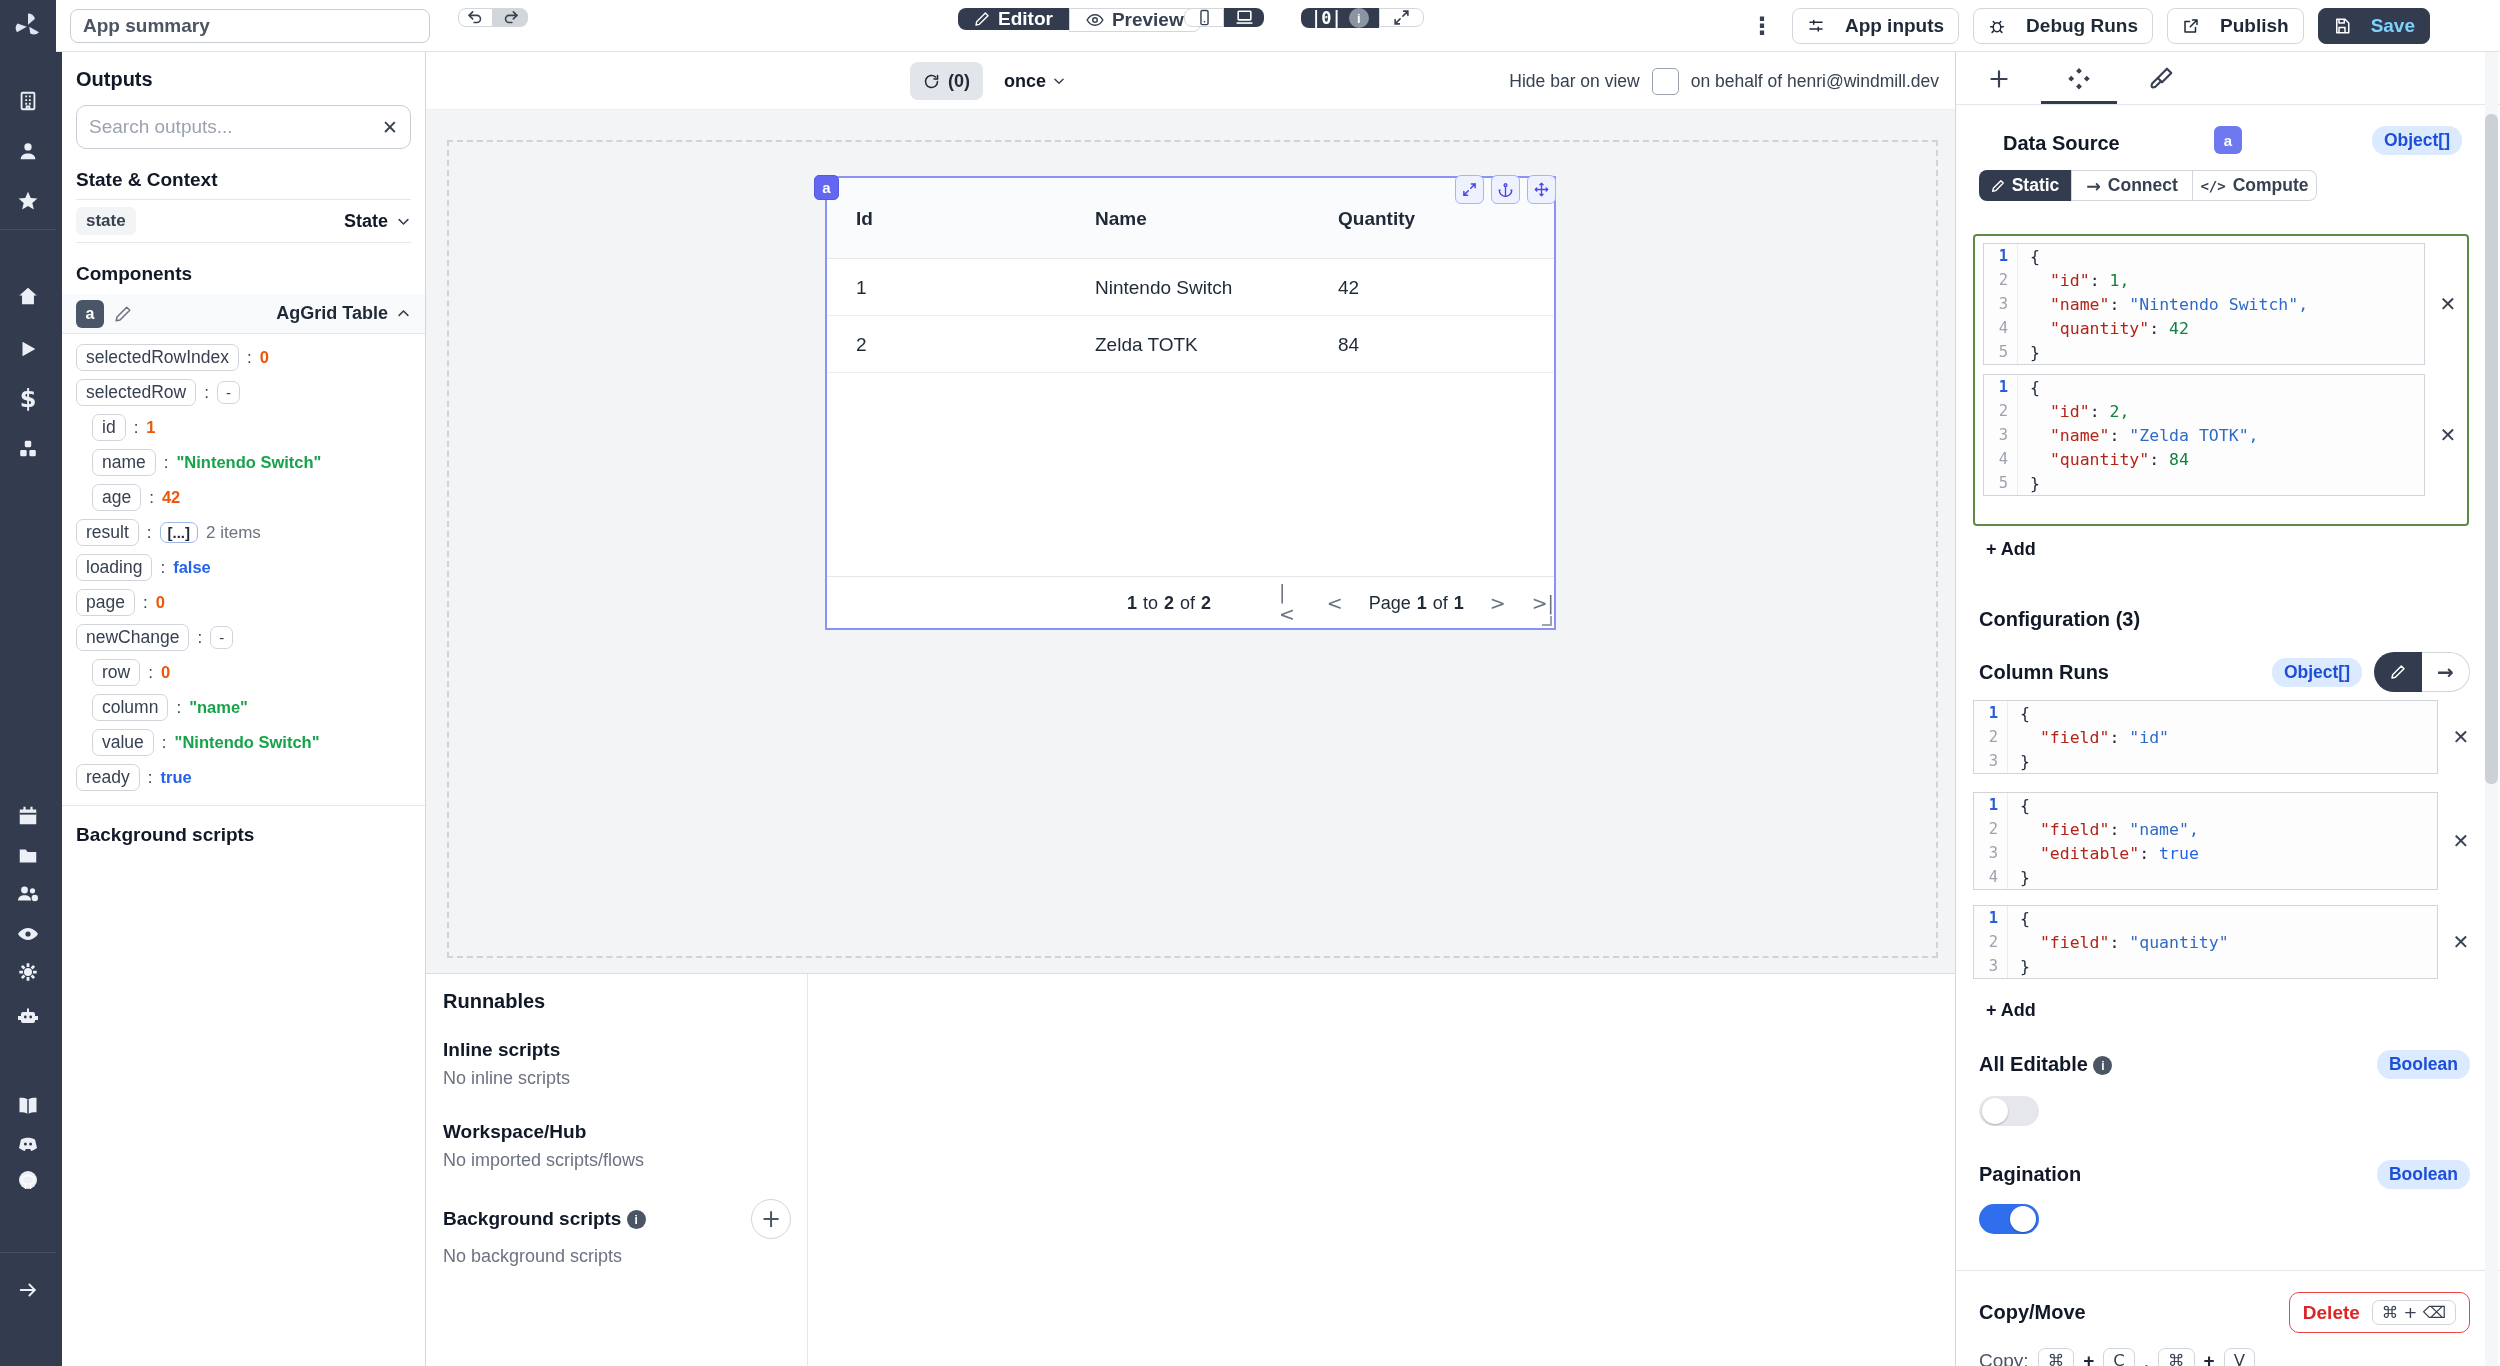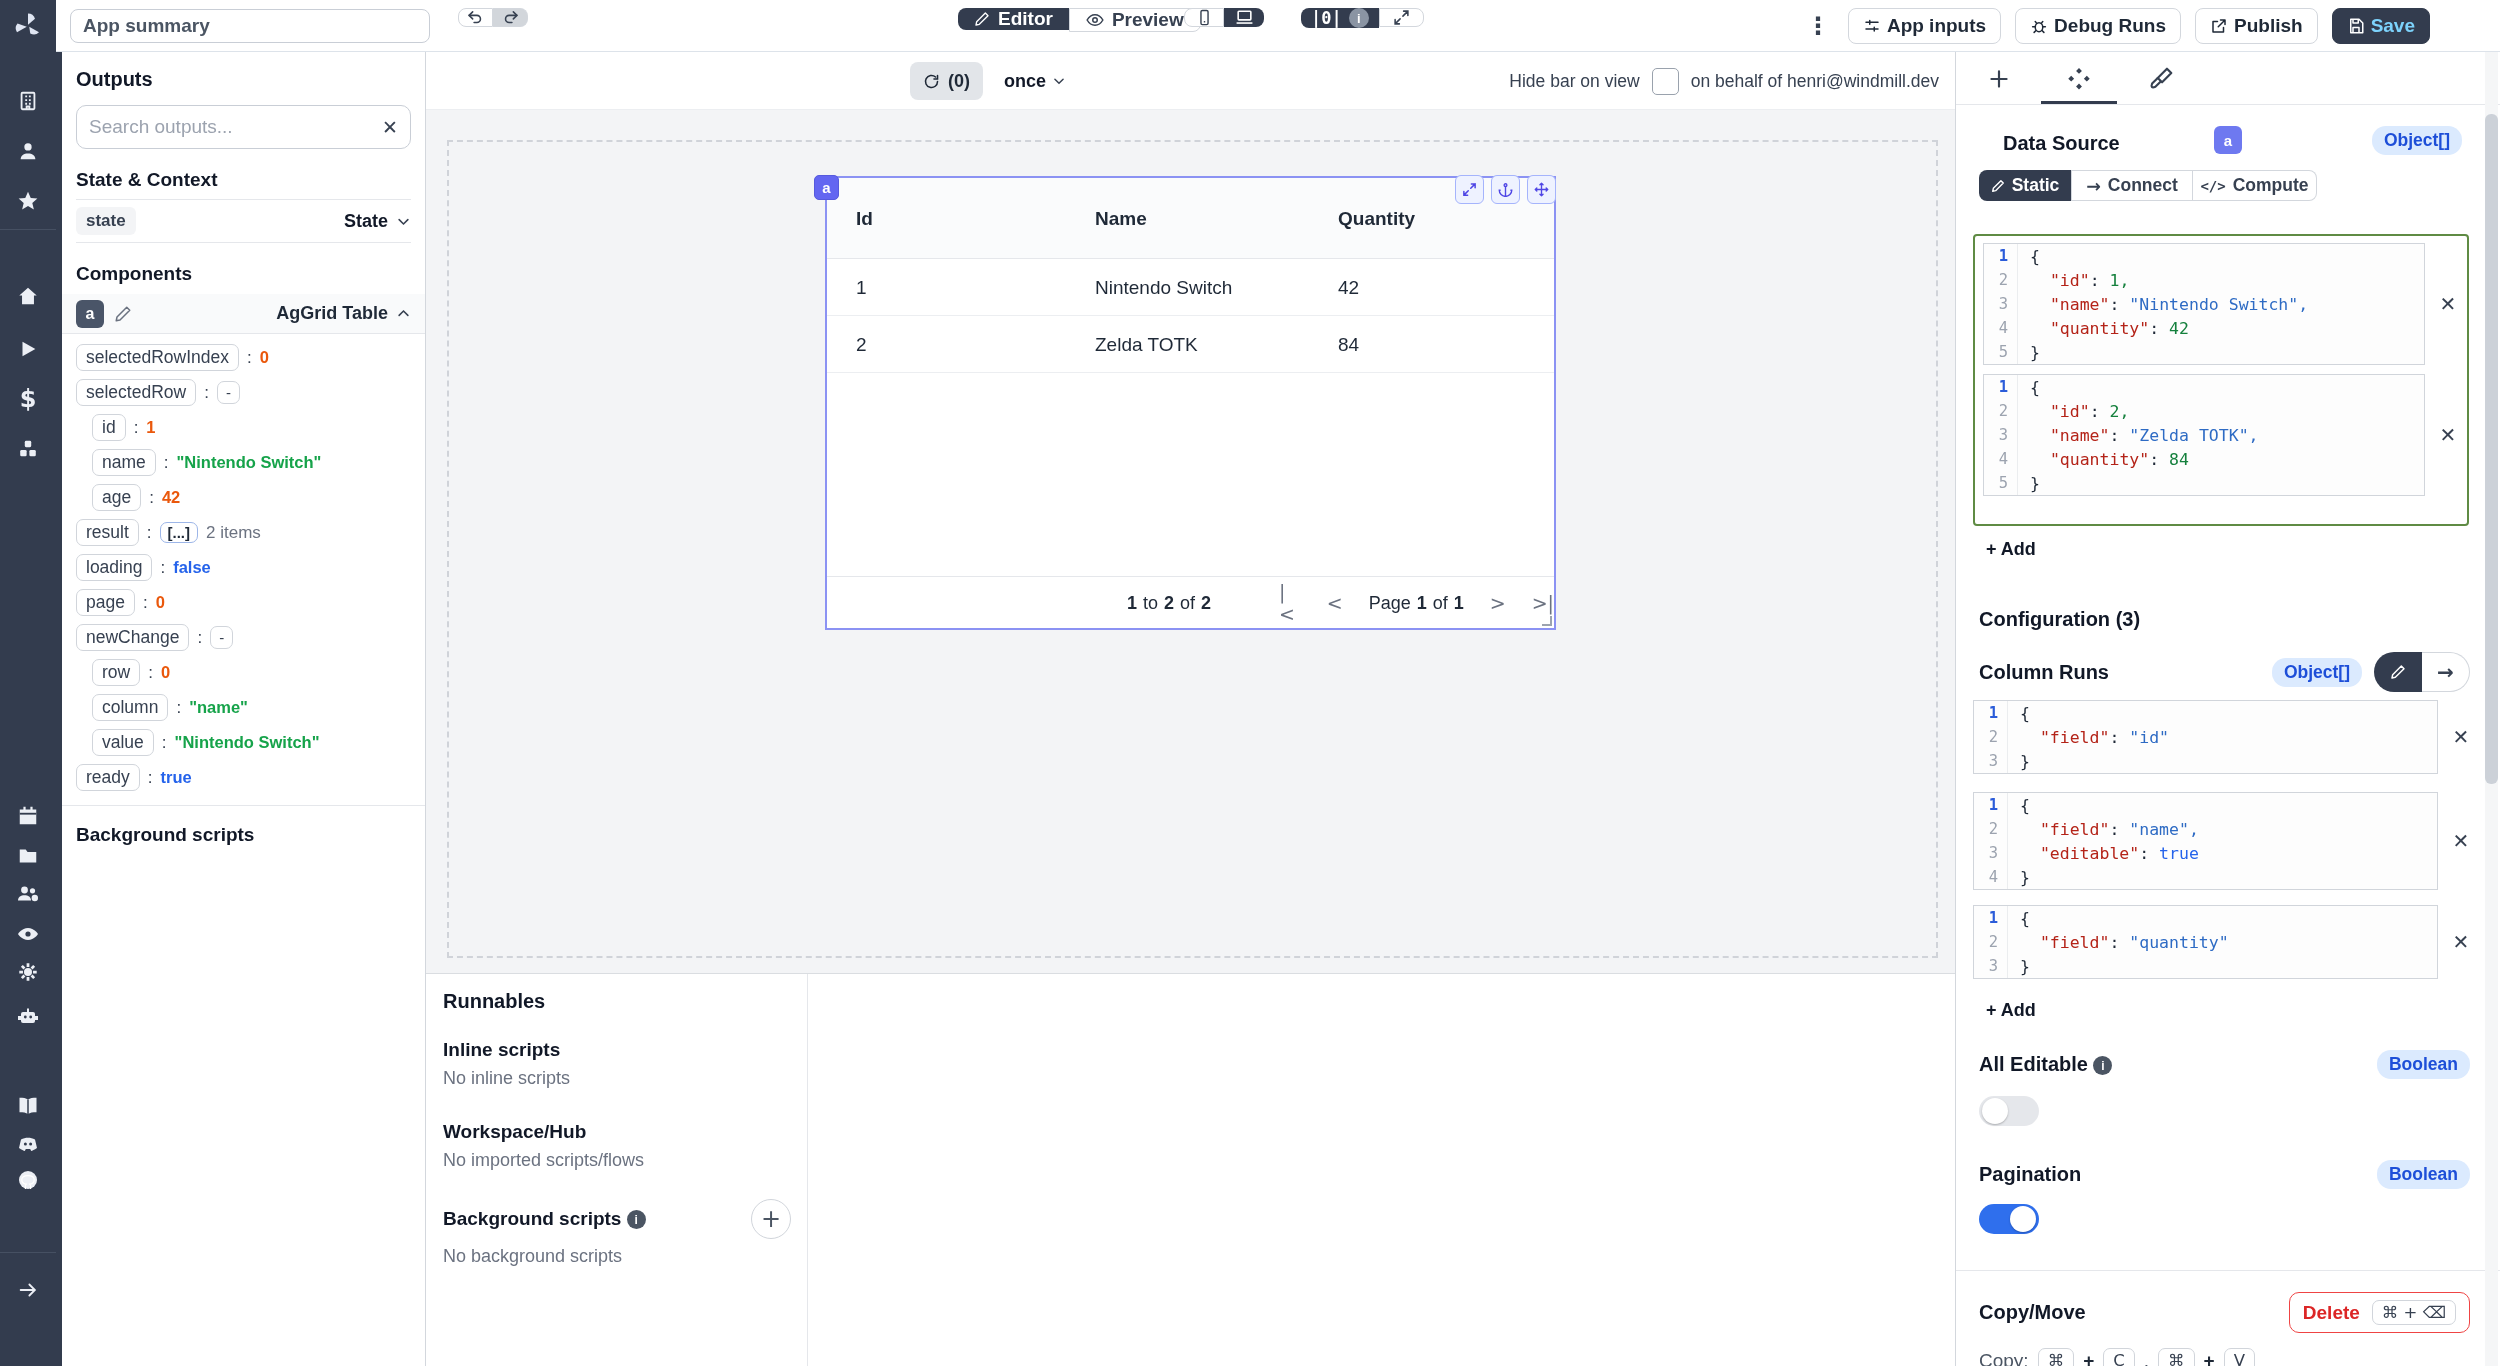--- a/index.html
+++ b/index.html
@@ -25,21 +25,21 @@
   .topbar{left:56px;top:0;width:2444px;height:52px;background:#fff;border-bottom:1px solid #dde3ea;z-index:4}
   .summary-input{position:absolute;left:14px;top:9px;width:360px;height:34px;border:1px solid #c9ced6;border-radius:8px;padding:0 12px;font:600 19px "Liberation Sans",sans-serif;color:#374151;outline:none}
   .summary-input::placeholder{color:#4b5563;opacity:1}
   .seg{position:absolute;top:8px;height:51px;display:flex;align-items:flex-start}
   .seg>*{display:flex;align-items:center;justify-content:center;gap:8px;font:600 19px "Liberation Sans",sans-serif;cursor:pointer}
   .sg-l{border-radius:8px 0 0 8px}.sg-r{border-radius:0 8px 8px 0}
   .sg-dark{background:var(--dark);color:#fff}
   .sg-lite{background:#fff;color:#374151;border:1px solid var(--border)}
   .sg-gray{background:#d2d6db;color:#374151;border:1px solid var(--border)}
   .tb-right{position:absolute;right:70px;top:8px;height:36px;display:flex;align-items:center;gap:14px}
-  .tb-btn{height:36px;border:1px solid var(--border);border-radius:8px;background:#fff;display:flex;align-items:center;gap:6px;padding:0 14px;font:600 19px "Liberation Sans",sans-serif;color:#1f2937;cursor:pointer}
+  .tb-btn{height:36px;border:1px solid var(--border);border-radius:8px;background:#fff;display:flex;align-items:center;gap:20px;padding:0 14px;font:600 19px "Liberation Sans",sans-serif;color:#1f2937;cursor:pointer}
   .tb-btn.dark{background:var(--dark);color:#7dd3fc;border-color:var(--dark)}
   .dots{font:700 24px "DejaVu Sans",sans-serif;color:#374151;cursor:pointer;padding:0 4px}
   .ibadge{width:20px;height:20px;border-radius:50%;background:#8a94a3;color:#fff;font:700 13px "Liberation Sans",sans-serif;display:flex;align-items:center;justify-content:center}
   
   .lpanel{left:56px;top:52px;width:370px;height:1314px;background:#fff;border-left:6px solid var(--dark);border-right:1px solid var(--border);padding:16px 14px 0 14px;z-index:3}
   .h1{font:700 20px "Liberation Sans",sans-serif;color:#111827}
   .h2{font:700 19px "Liberation Sans",sans-serif;color:#111827}
   .search{margin-top:14px;height:44px;border:1px solid #c9ced6;border-radius:10px;display:flex;align-items:center;padding:0 12px;gap:8px}
   .search input{flex:1;border:none;outline:none;font:400 19px "Liberation Sans",sans-serif;color:#374151}
   .search input::placeholder{color:#9ca3af}

